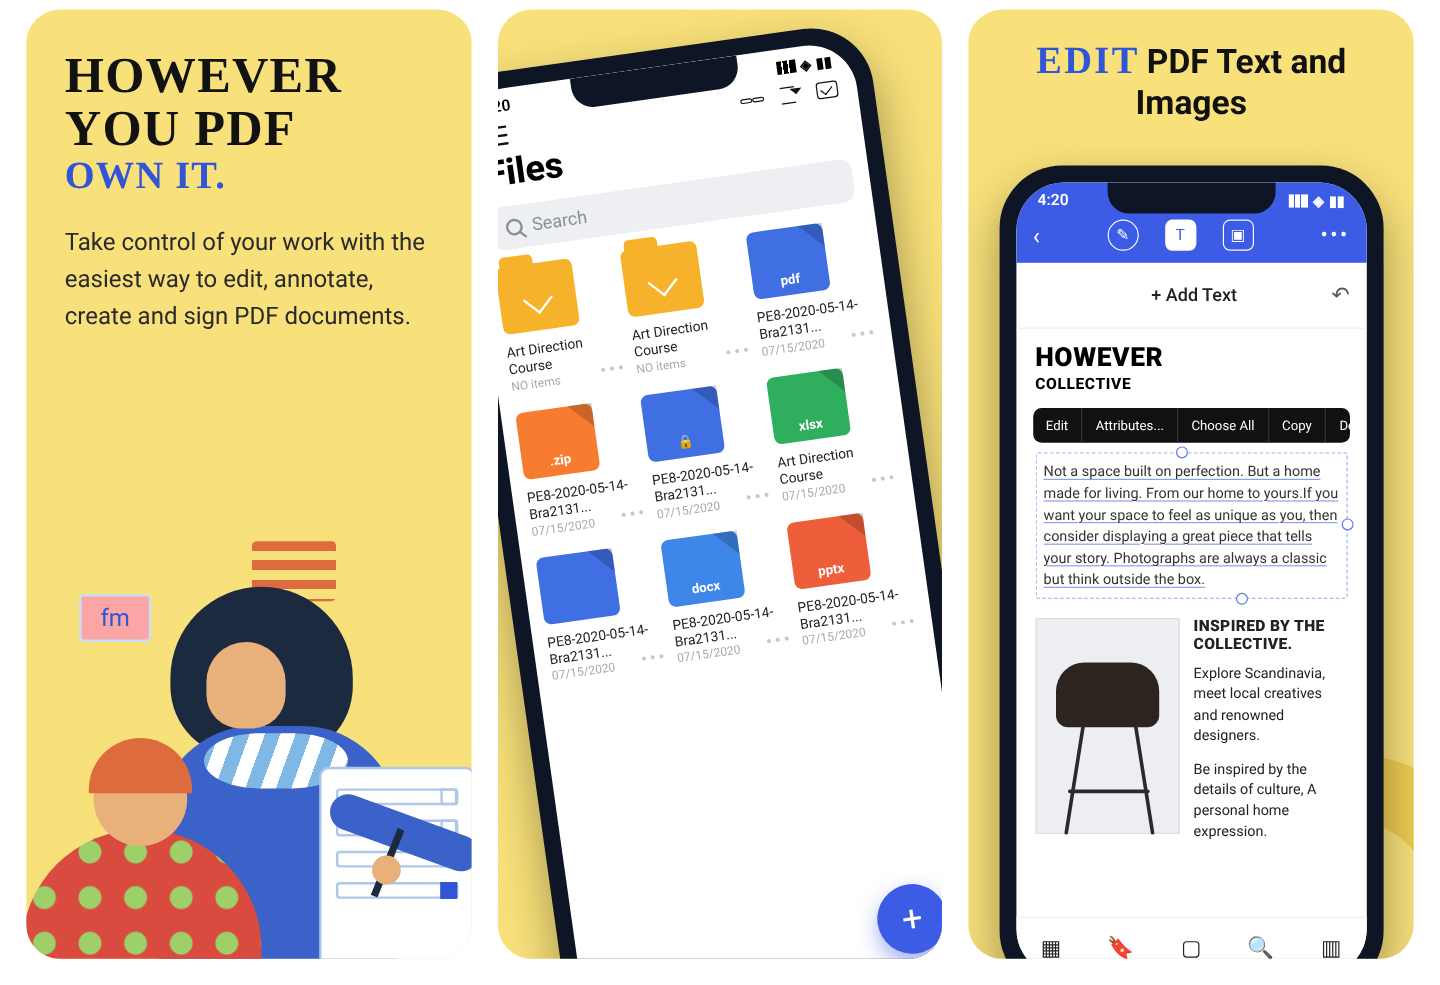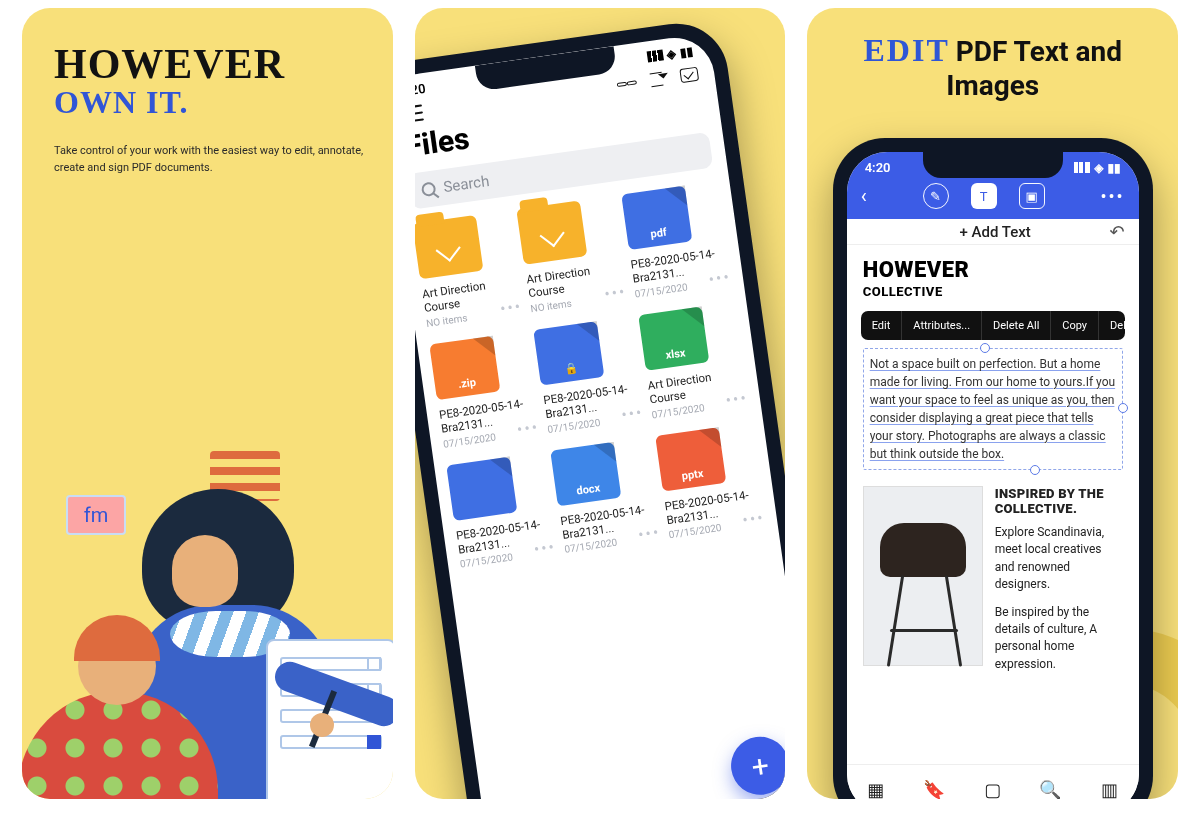--- a/index.html
+++ b/index.html
@@ -3,21 +3,21 @@
 <meta charset="utf-8">
 <style>
   *{box-sizing:border-box;margin:0;padding:0;font-family:-apple-system,BlinkMacSystemFont,"Segoe UI",Roboto,Helvetica,Arial,sans-serif;}
   body{background:#fff;width:1200px;height:821px;overflow:hidden;display:flex;gap:22px;padding:8px 22px 22px 22px;}
   .panel{flex:1;background:#F8E07A;border-radius:28px;position:relative;overflow:hidden;}
   
   .p1-head{padding:34px 32px 0 32px;}
   .hand{font-family:"Comic Sans MS","Marker Felt","Bradley Hand",cursive;font-weight:700;letter-spacing:1px;line-height:1.05;}
   .h-black{color:#121212;font-size:42px;}
   .h-blue{color:#3155D6;font-size:32px;}
-  .p1-body{font-size:11px;color:#2a2a2a;line-height:1.55;padding:22px 28px 0 32px;}
+  .p1-body{font-size:20px;color:#2a2a2a;line-height:1.55;padding:22px 28px 0 32px;}
   
   .illus{position:absolute;bottom:-10px;left:0;right:0;height:380px;}
   .sig-card{position:absolute;top:66px;left:44px;width:60px;height:40px;background:#fca5a5;border:2px solid #C9DDF4;border-radius:4px;display:flex;align-items:center;justify-content:center;color:#3155D6;font-family:cursive;font-size:20px;}
   .stripes{position:absolute;top:22px;left:188px;width:70px;height:50px;background:repeating-linear-gradient(180deg,#DE6B3E 0 8px,transparent 8px 16px);border-radius:4px;}
   .woman-hair{position:absolute;top:60px;left:120px;width:152px;height:142px;background:#1b2a3e;border-radius:90px 90px 70px 70px;}
   .woman-face{position:absolute;top:106px;left:150px;width:66px;height:72px;background:#E8B07A;border-radius:40px 40px 34px 34px;}
   .woman-body{position:absolute;top:176px;left:110px;width:200px;height:200px;background:#3A62C8;border-radius:80px 80px 0 0;}
   .scarf{position:absolute;top:182px;left:148px;width:120px;height:46px;background:repeating-linear-gradient(110deg,#7FB7E5 0 12px,#fff 12px 24px);border-radius:60px/30px;}
   .arm{position:absolute;top:250px;left:250px;width:130px;height:30px;background:#3A62C8;border-radius:20px;transform:rotate(20deg);}
   .hand-draw{position:absolute;top:284px;left:288px;width:24px;height:24px;background:#E8B07A;border-radius:50%;}
@@ -73,21 +73,21 @@
   .bluebar{background:#3C5CE6;color:#fff;}
   .p3 .phone{top:130px;left:50%;transform:translateX(-50%);width:320px;height:690px;}
   .bluebar .statusbar{color:#fff;}
   .toolbar{display:flex;align-items:center;justify-content:space-between;padding:8px 14px 10px 14px;}
   .tb-left{font-size:20px;}
   .tb-mid{display:flex;gap:22px;align-items:center;}
   .tb-ic{width:26px;height:26px;border:1.6px solid rgba(255,255,255,.95);border-radius:6px;display:flex;align-items:center;justify-content:center;font-size:13px;color:#fff;}
   .tb-ic.pen{border-radius:50%;}
   .tb-ic.active{background:#fff;color:#3C5CE6;}
   .tb-dots{font-size:18px;letter-spacing:2px;}
-  .addbar{display:flex;align-items:center;justify-content:space-between;padding:2px 14px;border-bottom:1px solid #eee;font-size:15px;font-weight:500;color:#222;}
+  .addbar{display:flex;align-items:center;justify-content:space-between;padding:16px 14px;border-bottom:1px solid #eee;font-size:15px;font-weight:500;color:#222;}
   .addbar .undo{font-size:18px;color:#555;}
   .docpad{padding:12px 16px 0 16px;}
   .doc-title{font-size:22px;font-weight:900;letter-spacing:.5px;}
   .doc-sub{font-size:13px;font-weight:800;letter-spacing:.5px;margin-top:2px;}
   .context{display:flex;background:#111;border-radius:7px;margin:12px -2px 8px -2px;overflow:auto;}
   .context span{color:#fff;font-size:11px;padding:8px 11px;white-space:nowrap;border-right:1px solid #333;}
   .context span:last-child{border-right:0;}
   .selbox{border:1px dashed #90a6e9;border-radius:2px;padding:6px 6px;font-size:12px;line-height:1.5;color:#333;position:relative;}
   .selbox u{text-decoration:underline;text-decoration-color:#8aa2ee;text-decoration-thickness:1px;text-underline-offset:2px;}
   .handle{position:absolute;width:10px;height:10px;border:1.5px solid #5c7ae6;background:#fff;border-radius:50%;}
@@ -105,20 +105,21 @@
   .bottombar{position:absolute;bottom:0;left:0;right:0;height:50px;border-top:1px solid #eee;display:flex;align-items:center;justify-content:space-around;color:#222;background:#fff;}
   .bb-ic{width:22px;height:22px;display:flex;align-items:center;justify-content:center;font-size:18px;}
   .ring-deco{position:absolute;right:-70px;bottom:-70px;width:240px;height:240px;border-radius:50%;border:56px solid #EBCB50;}
 </style>
 </head>
 <body>
 
 <div class="panel p1">
   <div class="p1-head">
     <div class="hand h-black">HOWEVER</div>
+    <div class="hand h-black">YOU PDF</div>
     <div class="hand h-blue">OWN IT.</div>
   </div>
   <div class="p1-body">Take control of your work with the easiest way to edit, annotate, create and sign PDF documents.</div>
   <div class="illus">
     <div class="stripes"></div>
     <div class="sig-card">
         <span>fm</span>
       </div>
     <div class="woman-hair"></div>
     <div class="woman-body"></div>
@@ -280,21 +281,21 @@
         <span style="width:20px"></span>
         <span>+ Add Text</span>
         <span class="undo">↶</span>
       </div>
       <div class="docpad">
         <div class="doc-title">HOWEVER</div>
         <div class="doc-sub">COLLECTIVE</div>
         <div class="context" id="ctx">
             <span>Edit</span>
             <span>Attributes...</span>
-            <span>Delete All</span>
+            <span>Choose All</span>
             <span>Copy</span>
             <span>Delete</span>
           </div>
         <div class="selbox">
           <u>Not a space built on perfection. But a home made for living. From our home to yours.If you want your space to feel as unique as you, then consider displaying a great piece that tells your story. Photographs are always a classic but think outside the box.</u>
           <span class="handle h1"></span>
           <span class="handle h2"></span>
           <span class="handle h3"></span>
         </div>
         <div class="row2">

